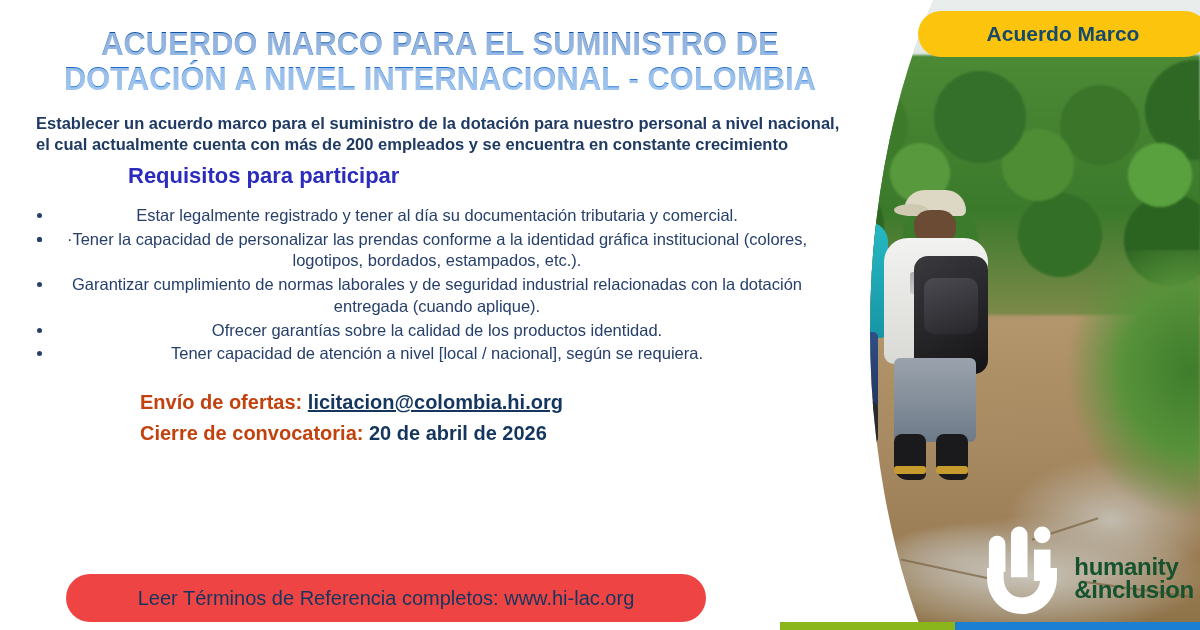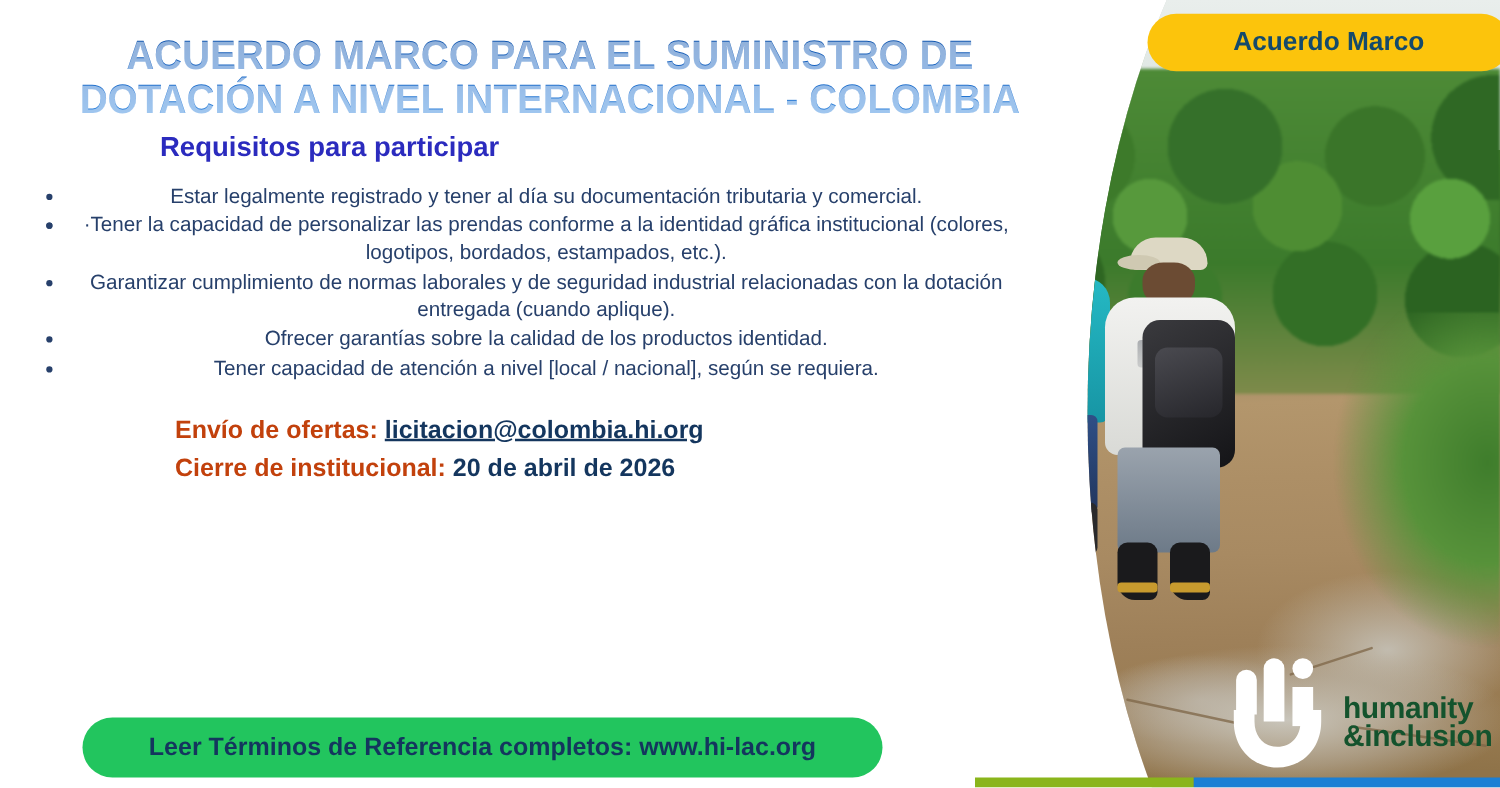--- a/index.html
+++ b/index.html
@@ -177,24 +177,24 @@
   .contact-row{
     font-family:"Liberation Sans Narrow","Liberation Sans",sans-serif;
     font-weight:bold;font-size:20px;line-height:1.55;
   }
   .contact-label{color:#c2410c;}
   .contact-value{color:#14365e;}
   .contact-value.link{text-decoration:underline;}
 
   .cta{
     position:absolute;left:66px;top:562px;width:640px;height:48px;
-    background:#22c55e;border-radius:26px;
+    background:#ef4444;border-radius:26px;
     display:flex;align-items:center;justify-content:center;
     font-family:"Liberation Sans Narrow","Liberation Sans",sans-serif;
-    font-weight:bold;font-size:20px;color:#14365e;
+    font-weight:normal;font-size:20px;color:#14365e;
     cursor:pointer;
   }
 
   .badge{
     position:absolute;top:11px;left:918px;width:290px;height:46px;
     background:#fcc40c;border-radius:24px;
     display:flex;align-items:center;justify-content:center;
     font-family:"Liberation Sans","DejaVu Sans",sans-serif;
     font-weight:bold;font-size:21px;color:#154a6b;
     z-index:6;
@@ -260,37 +260,38 @@
     <div>&amp;inclusion</div>
   </div>
 </div>
 
 <div class="badge">Acuerdo Marco</div>
 
 <div class="content">
 
   <h1 class="main-title">ACUERDO MARCO PARA EL SUMINISTRO DE DOTACIÓN A NIVEL INTERNACIONAL - COLOMBIA</h1>
 
+  <p class="lead">Establecer un acuerdo marco para el suministro de la dotación para nuestro personal a nivel nacional, el cual actualmente cuenta con más de 200 empleados y se encuentra en constante crecimiento</p>
 
   <h2 class="section-head">Requisitos para participar</h2>
 
   <ul class="req-list">
     <li><span class="dot"></span><span>Estar legalmente registrado y tener al día su documentación tributaria y comercial.</span></li>
     <li><span class="dot"></span></li>
     <li><span class="dot"></span><span>·Tener la capacidad de personalizar las prendas conforme a la identidad gráfica institucional (colores, logotipos, bordados, estampados, etc.).</span></li>
     <li><span class="dot"></span><span>Garantizar cumplimiento de normas laborales y de seguridad industrial relacionadas con la dotación entregada (cuando aplique).</span></li>
     <li><span class="dot"></span><span>Ofrecer garantías sobre la calidad de los productos identidad.</span></li>
     <li><span class="dot"></span><span>Tener capacidad de atención a nivel [local / nacional], según se requiera.</span></li>
   </ul>
 
   <div class="contact">
     <div class="contact-row">
       <span class="contact-label">Envío de ofertas:</span>
       <span class="contact-value link">licitacion@colombia.hi.org</span>
     </div>
     <div class="contact-row">
-      <span class="contact-label">Cierre de institucional:</span>
+      <span class="contact-label">Cierre de convocatoria:</span>
       <span class="contact-value">20 de abril de 2026</span>
     </div>
   </div>
 
   <div class="cta">Leer Términos de Referencia completos: www.hi-lac.org</div>
 </div>
 
 </body></html>

